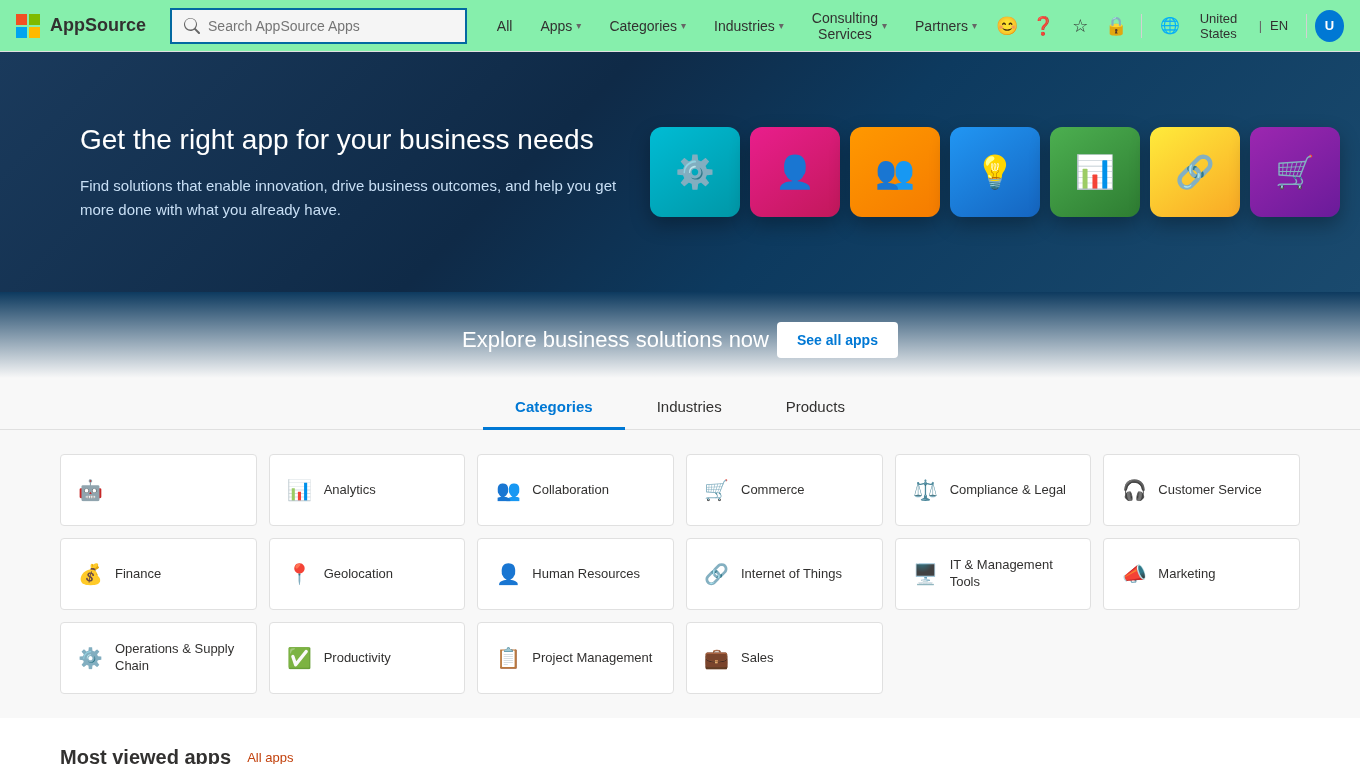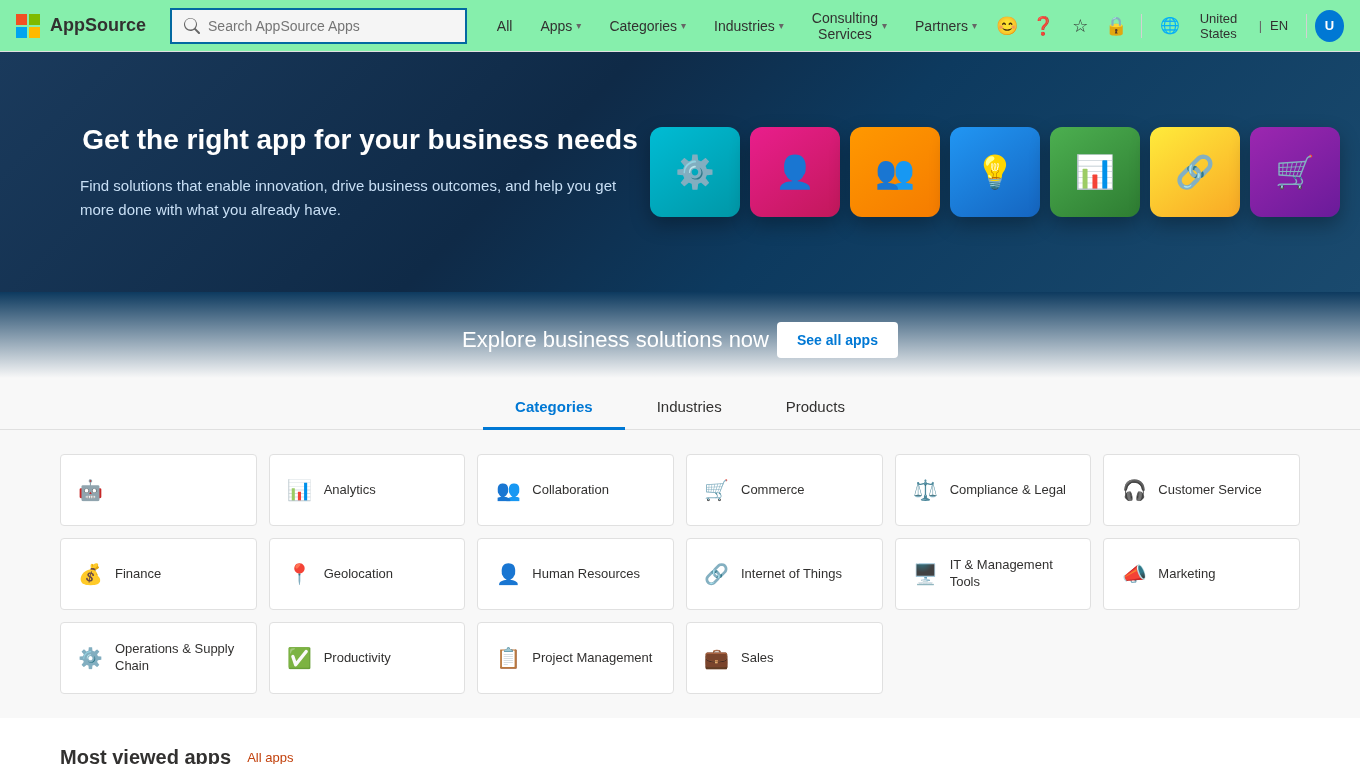--- a/index.html
+++ b/index.html
@@ -124,21 +124,21 @@
     .hero {
       background: linear-gradient(135deg, #1a3a5c 0%, #0f2a47 40%, #0d3a5f 60%, #1a4a6e 100%);
       min-height: 240px;
       position: relative;
       overflow: hidden;
       display: flex;
       align-items: center;
       padding: 40px 80px;
     }
     .hero-content { position: relative; z-index: 2; max-width: 560px; }
-    .hero-title { font-size: 28px; font-weight: 700; color: #fff; line-height: 1.3; margin-bottom: 16px; text-align: center; }
+    .hero-title { font-size: 28px; font-weight: 400; color: #fff; line-height: 1.3; margin-bottom: 16px; }
     .hero-desc { font-size: 15px; color: #c8dff5; line-height: 1.6; }
 
     .hero-img-area {
       position: absolute;
       right: 0; top: 0; bottom: 0;
       width: 60%;
       display: flex;
       align-items: center;
       justify-content: flex-end;
       z-index: 1;

